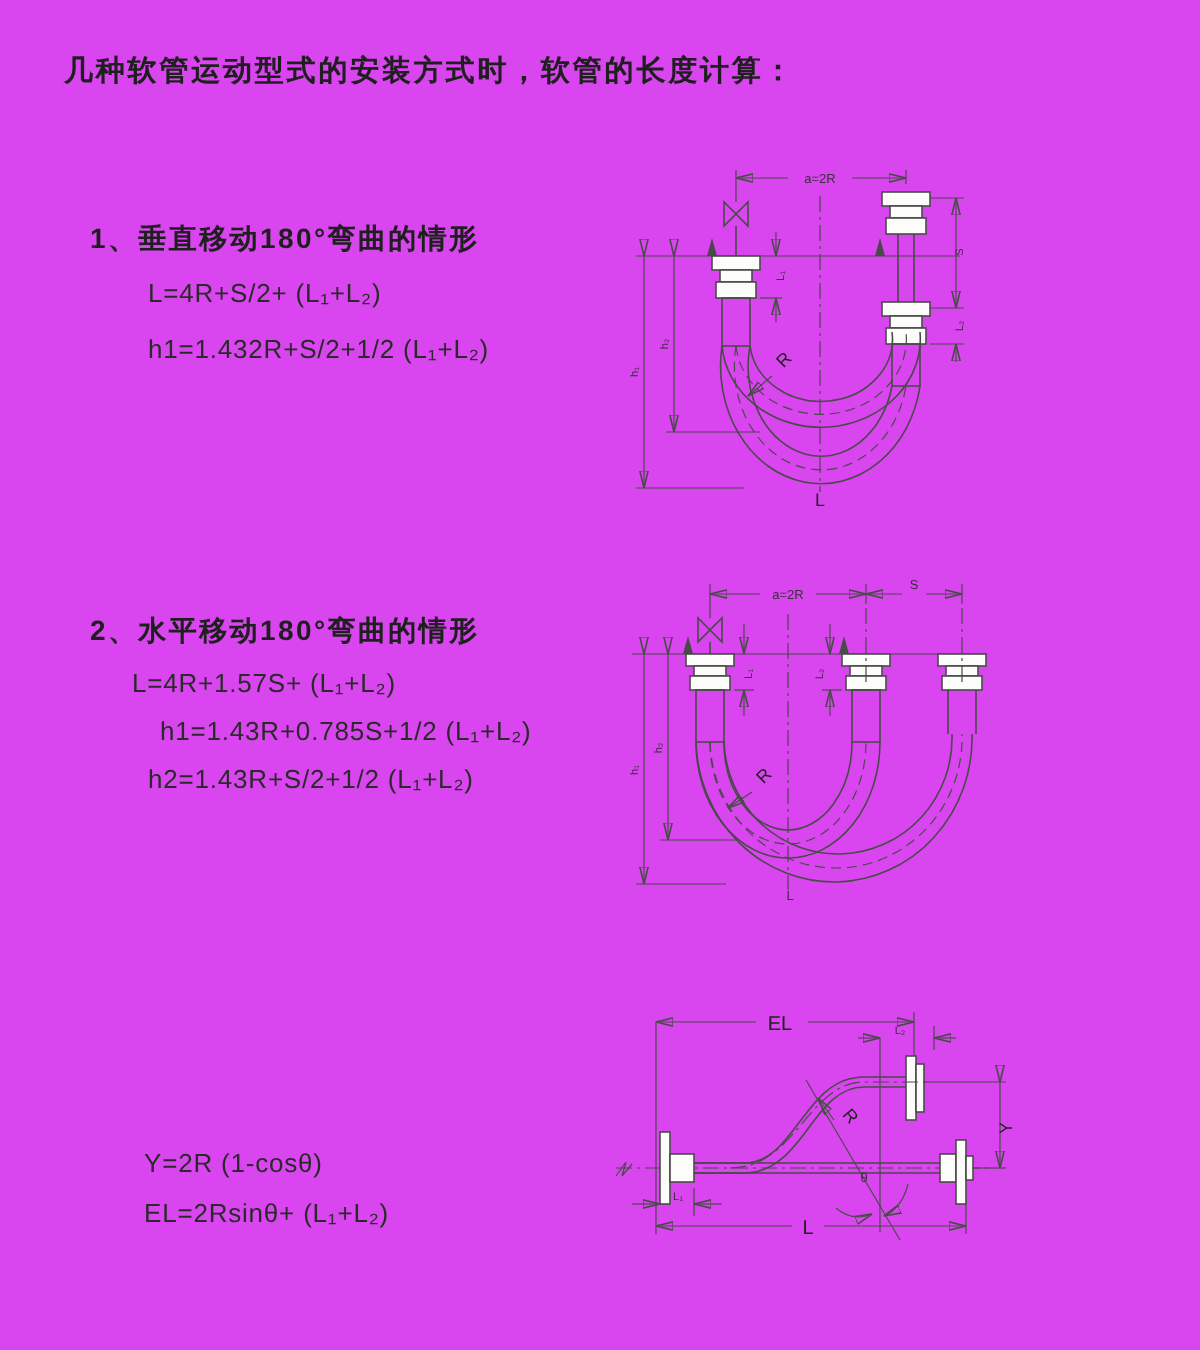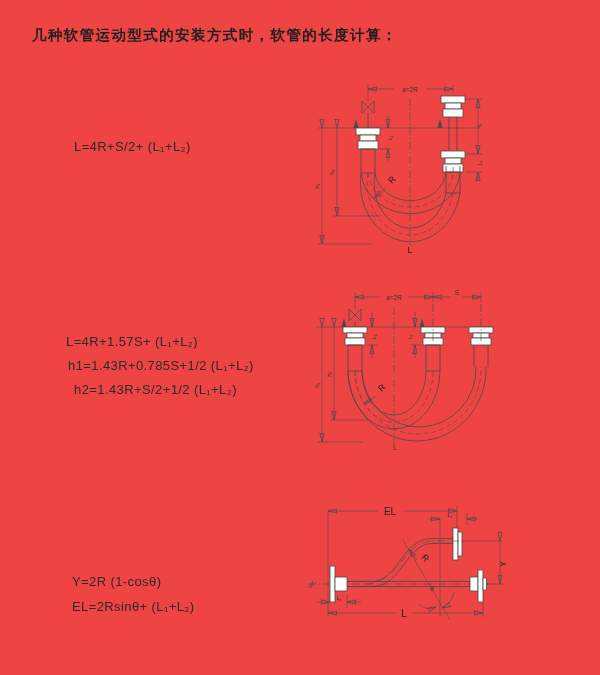--- a/index.html
+++ b/index.html
@@ -1,17 +1,17 @@
 <!DOCTYPE html>
 <html><head>
 <meta charset="utf-8">
 <style>
   html,body{margin:0;padding:0;background:#ffffff;}
   .page{
-    position:relative;width:600px;height:675px;background:#ef4444;
+    position:relative;width:600px;height:675px;background:#d946ef;
     font-family:"Liberation Sans",sans-serif;color:#1f1f1f;overflow:hidden;text-decoration:underline;
   }
   .title{
     position:absolute;left:32px;top:26px;font-size:14.5px;font-weight:700;
     letter-spacing:1.4px;white-space:nowrap;
   }
   .sec-heading{
     position:absolute;left:45px;font-size:14px;font-weight:700;
     letter-spacing:1.2px;white-space:nowrap;
   }
@@ -36,24 +36,27 @@
   svg.diag text.med{font-size:9px;fill:#222;}
   svg.diag text.sm{font-size:5.5px;}
 </style>
 </head>
 <body>
 
 <div class="page">
 
   <div class="title">几种软管运动型式的安装方式时，软管的长度计算：</div>
 
+  <div class="sec-heading" style="top:111px">1、垂直移动180°弯曲的情形</div>
   <div class="formula" style="left:74px;top:139px">L=4R+S/2+ (L₁+L₂)</div>
-
+  <div class="formula" style="left:74px;top:167px">h1=1.432R+S/2+1/2 (L₁+L₂)</div>
+
+  <div class="sec-heading" style="top:307px">2、水平移动180°弯曲的情形</div>
   <div class="formula" style="left:66px;top:334px">L=4R+1.57S+ (L₁+L₂)</div>
-  <div class="formula" style="left:68px;top:358px">h1=1.43R+0.785S+1/2 (L₁+L₂)</div>
+  <div class="formula" style="left:80px;top:358px">h1=1.43R+0.785S+1/2 (L₁+L₂)</div>
   <div class="formula" style="left:74px;top:382px">h2=1.43R+S/2+1/2 (L₁+L₂)</div>
 
   <div class="formula" style="left:72px;top:574px">Y=2R (1-cosθ)</div>
   <div class="formula" style="left:72px;top:599px">EL=2Rsinθ+ (L₁+L₂)</div>
 
   <svg class="diag" style="left:310px;top:76px" width="200" height="178" viewBox="0 0 200 178">
     <defs>
       <marker id="ah1" markerUnits="userSpaceOnUse" markerWidth="9" markerHeight="6" refX="8.6" refY="3" orient="auto">
         <path d="M0,0.9 L8.6,3 L0,5.1 Z" fill="#4a4a4a" stroke="none"></path>
       </marker>

